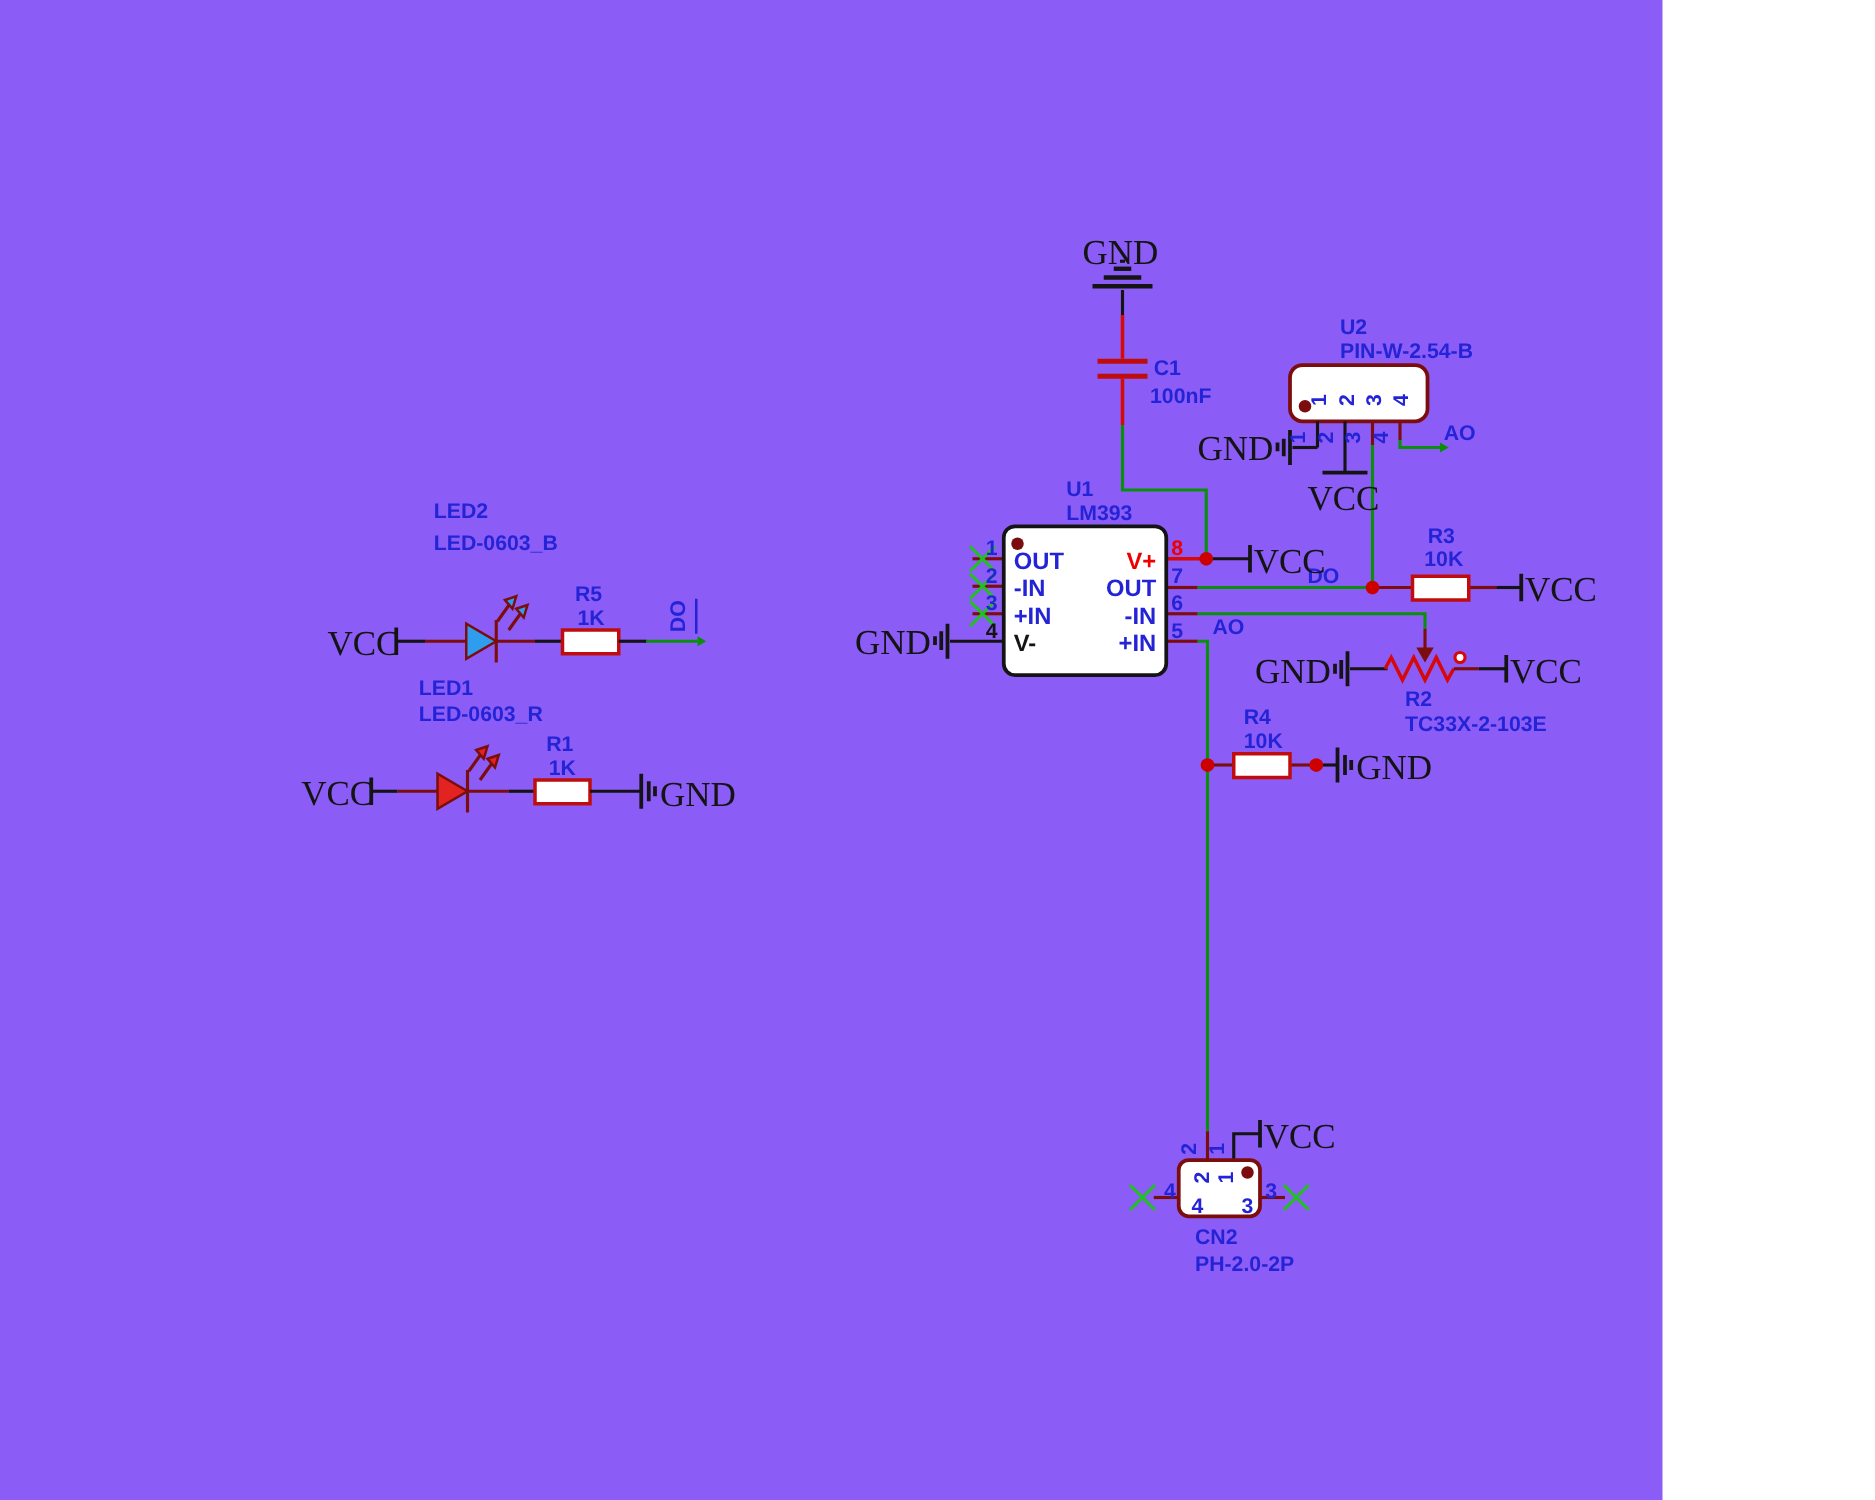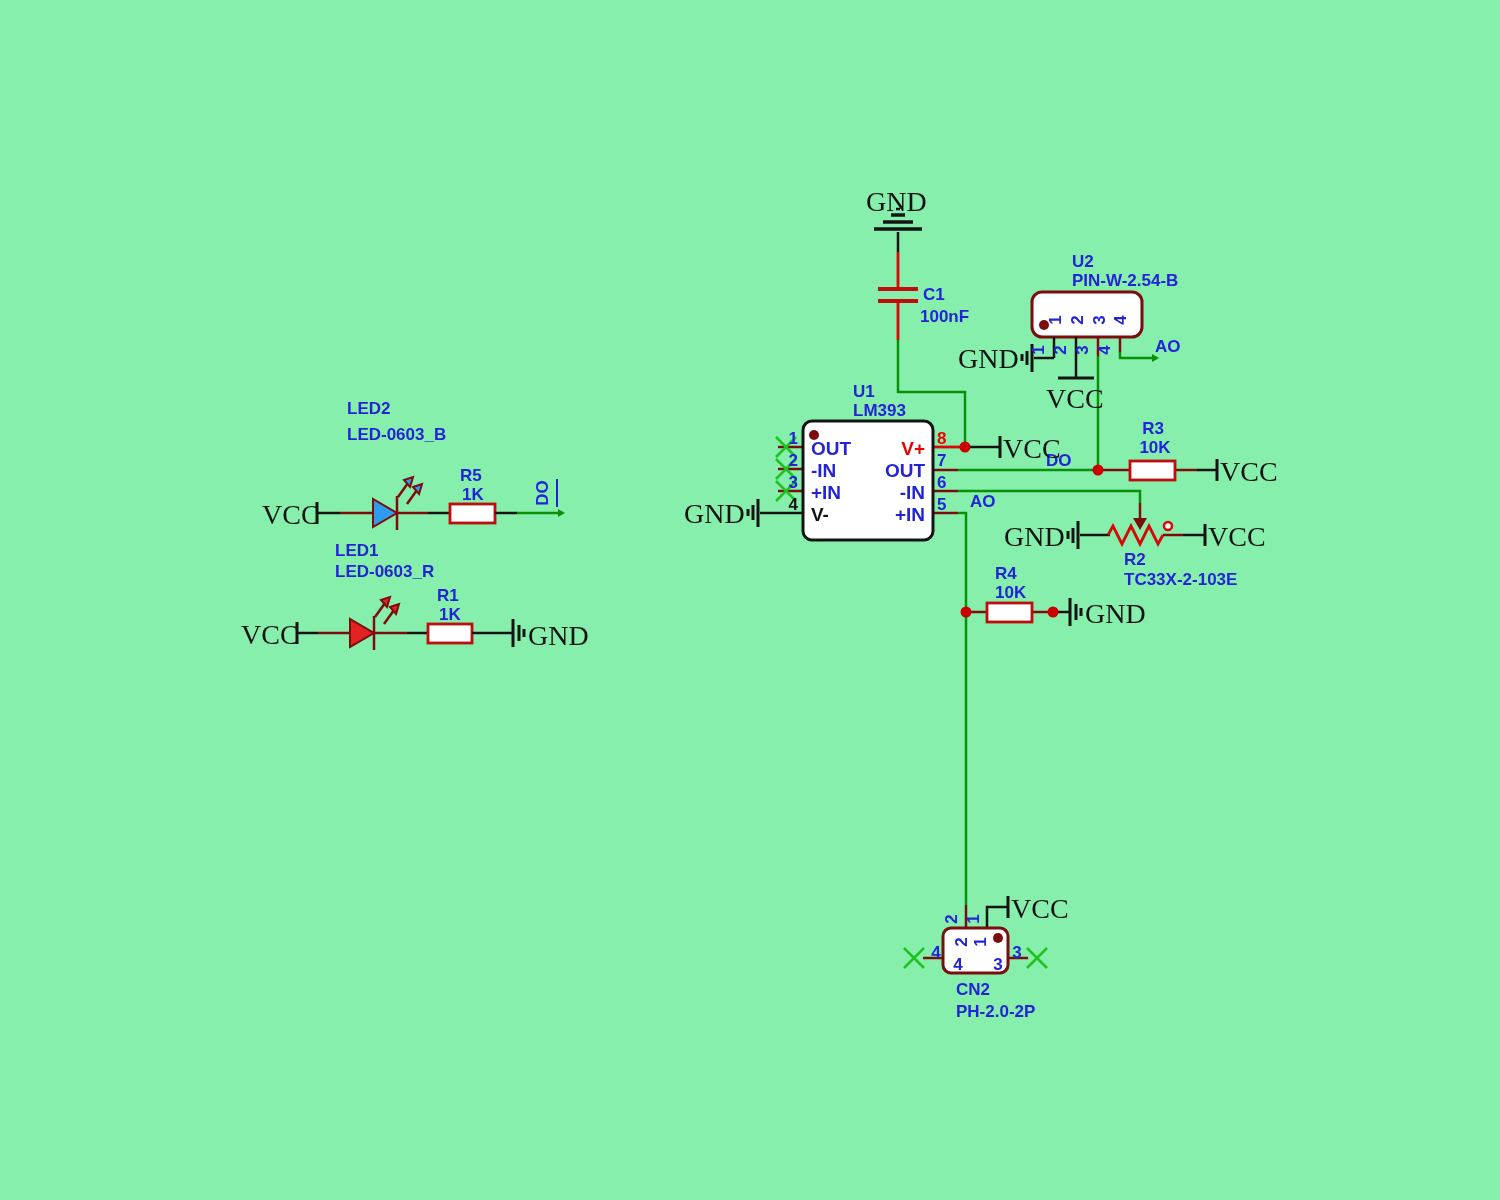--- a/index.html
+++ b/index.html
@@ -1,16 +1,16 @@
 <!DOCTYPE html>
 <html><head>
 <meta charset="utf-8">
 <style>
   html,body{margin:0;padding:0;background:#fff;}
-  .canvas{width:1500px;height:1200px;position:relative;background:#86efac;}
+  .canvas{width:1330px;height:1200px;position:relative;background:#8b5cf6;}
   svg text{font-family:"Liberation Sans",sans-serif;font-weight:bold;}
   .t-blue{fill:#2424d6;font-size:17px;}
   .t-pin-blue{fill:#2424d6;font-size:19px;}
   .t-pin-black{fill:#141414;font-size:19px;}
   .t-pin-red{fill:#ee0000;font-size:19px;}
   .t-num-blue{fill:#2424d6;font-size:17px;}
   .t-num-black{fill:#141414;font-size:17px;}
   .t-num-red{fill:#ee0000;font-size:17px;}
   .serif{font-family:"Liberation Serif",serif;font-weight:normal;font-size:28px;fill:#141414;}
   .w{stroke:#0a8f0a;stroke-width:2.5;fill:none;}

